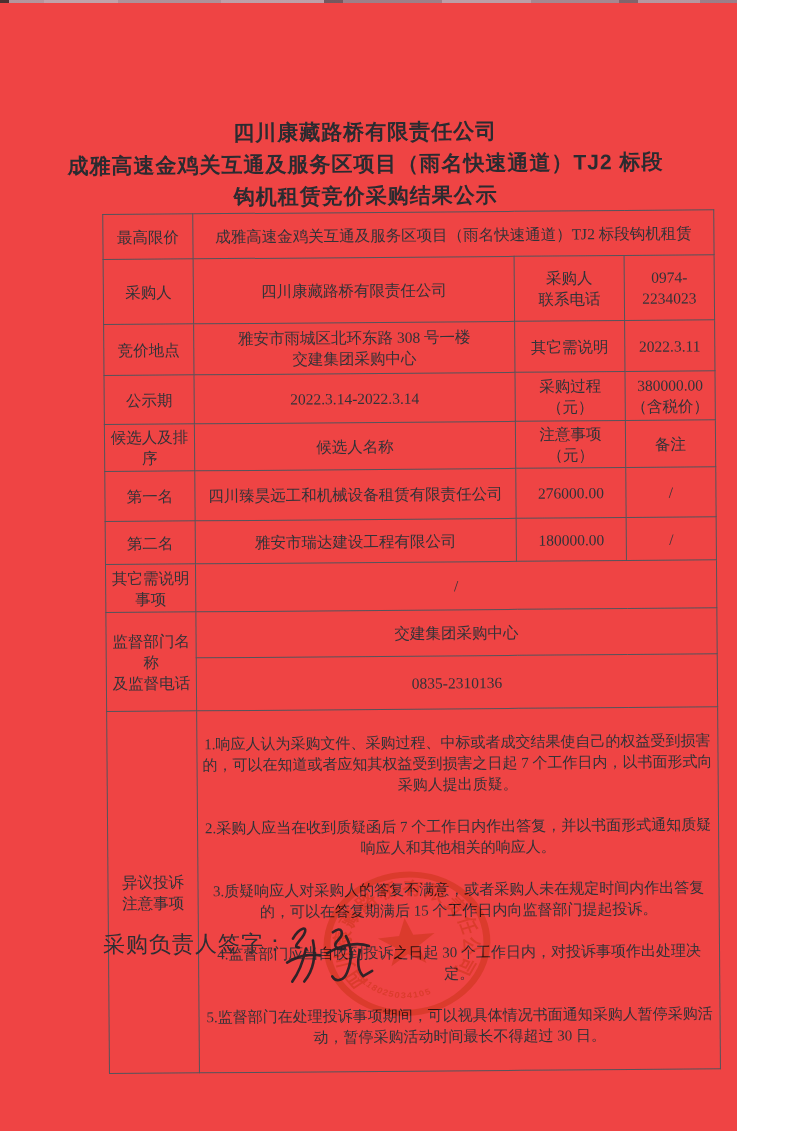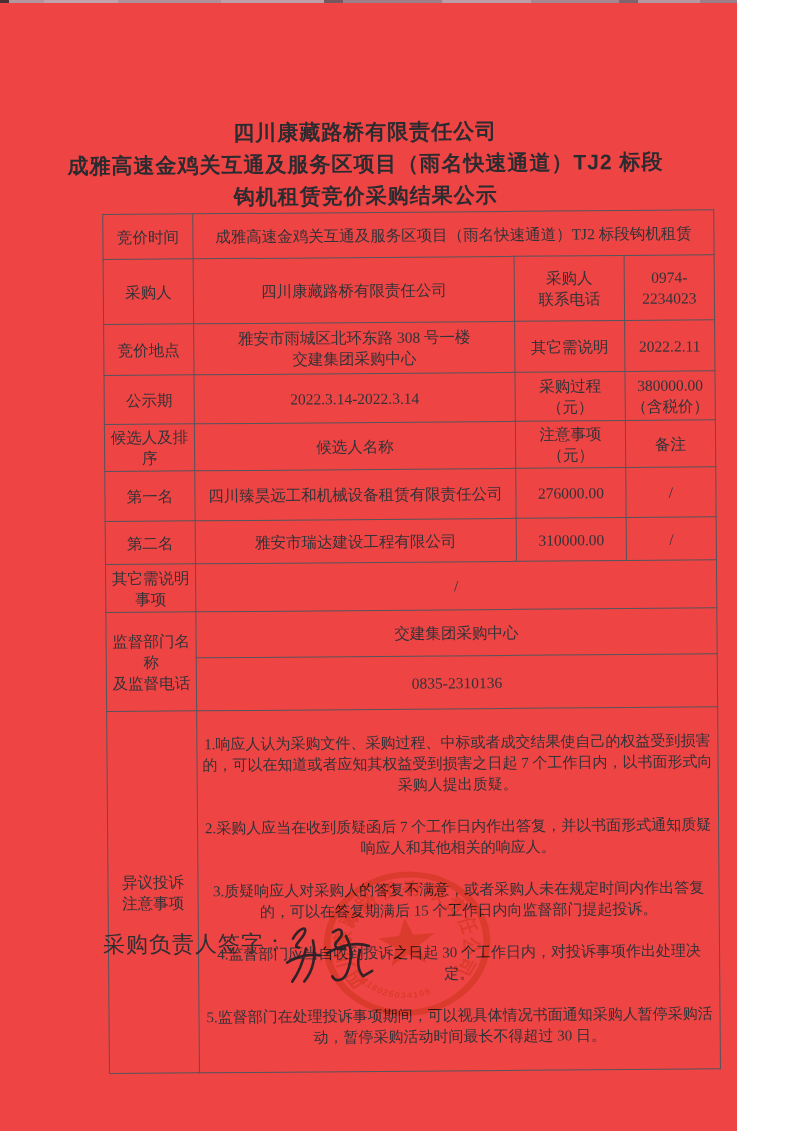--- a/index.html
+++ b/index.html
@@ -86,38 +86,38 @@
     <table class="main">
       <colgroup>
           <col style="width:90px">
           <col style="width:321px">
           <col style="width:110px">
           <col style="width:90px">
         </colgroup>
 
       <tbody>
           <tr class="r-project">
-        <td>竞价时间</td>
+        <td>最高限价</td>
         <td colspan="3">成雅高速金鸡关互通及服务区项目（雨名快速通道）TJ2 标段钩机租赁</td>
       </tr>
 
       <tr class="r-purchaser">
         <td>采购人</td>
         <td>四川康藏路桥有限责任公司</td>
         <td>采购人
 联系电话</td>
         <td>0974-2234023</td>
       </tr>
 
       <tr class="r-location">
         <td>竞价地点</td>
         <td>雅安市雨城区北环东路 308 号一楼
 交建集团采购中心</td>
         <td>其它需说明</td>
-        <td>2022.2.11</td>
+        <td>2022.3.11</td>
       </tr>
 
       <tr class="r-publicity">
         <td>公示期</td>
         <td>2022.3.14-2022.3.14</td>
         <td>采购过程
 （元）</td>
         <td>380000.00
 （含税价）</td>
       </tr>
@@ -133,21 +133,21 @@
       <tr class="r-first">
         <td>第一名</td>
         <td>四川臻昊远工和机械设备租赁有限责任公司</td>
         <td>276000.00</td>
         <td>/</td>
       </tr>
 
       <tr class="r-second">
         <td>第二名</td>
         <td>雅安市瑞达建设工程有限公司</td>
-        <td>310000.00</td>
+        <td>180000.00</td>
         <td>/</td>
       </tr>
 
       <tr class="r-other">
         <td>其它需说明
 事项</td>
         <td colspan="3" class="slash-left">/</td>
       </tr>
 
       <tr class="r-sup-a">

